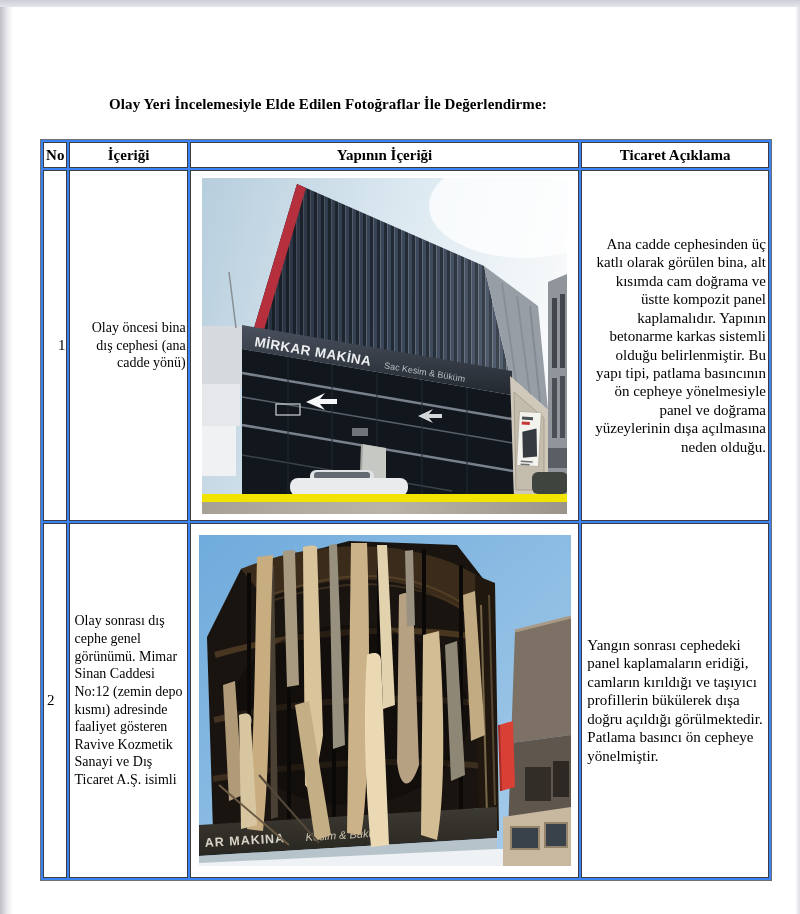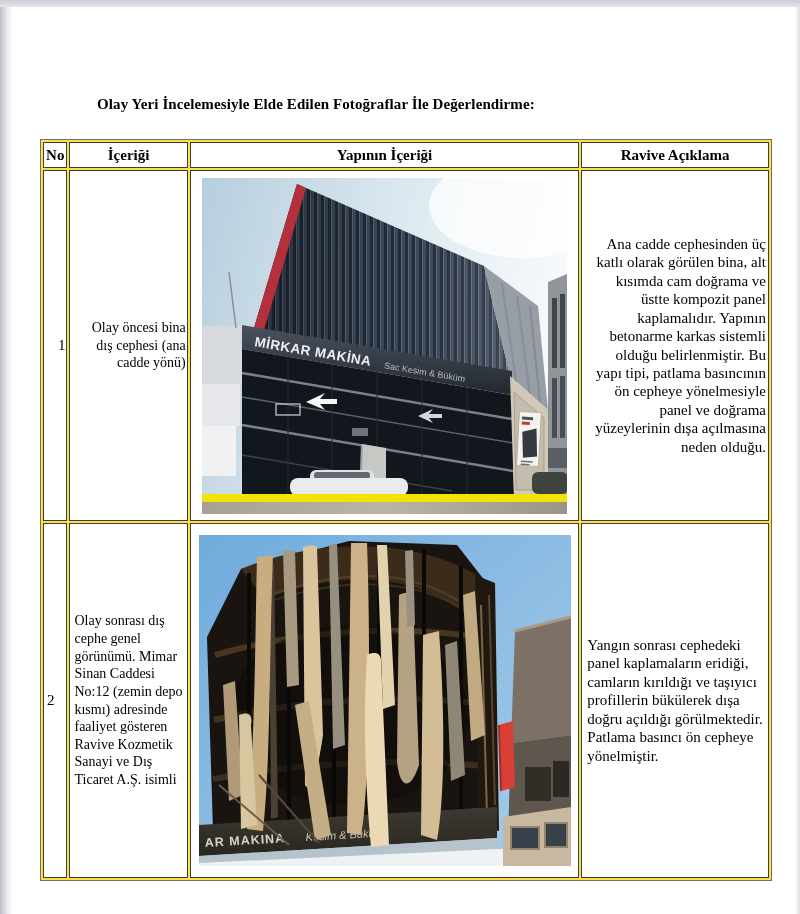--- a/index.html
+++ b/index.html
@@ -9,27 +9,27 @@
     font-family:"Liberation Serif", serif;
   }
   
   .scan-top{position:absolute;top:0;left:0;right:0;height:7px;
     background:linear-gradient(#cdcdd7,#e4e4eb);}
   .scan-left{position:absolute;top:7px;left:0;bottom:0;width:13px;
     background:linear-gradient(to right,#bdbdc5,#e9e9ee 55%,#ffffff);}
   .scan-right{position:absolute;top:7px;right:0;bottom:0;width:5px;
     background:linear-gradient(to left,#dddde5,#ffffff);}
 
-  .doc-title{position:absolute;left:97px;top:96px;margin:0;
+  .doc-title{position:absolute;left:109px;top:96px;margin:0;
     font-size:15px;font-weight:bold;letter-spacing:.1px;}
 
   table.report{
     position:absolute;left:40px;top:139px;width:732px;
     table-layout:fixed;border-collapse:separate;border-spacing:2px;
-    border:1px solid #707070;background:#fde047;
+    border:1px solid #707070;background:#3b82f6;
   }
   th,td{border:1px solid #3d3d3d;background:#fff;overflow:hidden;}
   th{font-size:15px;font-weight:bold;text-align:center;padding:2px 1px;height:20px;}
   td{vertical-align:middle;}
   td.no-cell{font-size:15px;text-align:left;padding:0 1px 0 3px;}
   td.caption-cell{font-size:14px;line-height:1.26;padding:2px 1px 2px 4px;}
   td.photo-cell{text-align:center;padding:1px;}
   td.tech-cell{font-size:15px;line-height:1.23;padding:2px 2px 2px 5px;}
   tr.row-1 td{height:345px;text-align:right;}
   tr.row-2 td{height:349px;}
@@ -49,21 +49,21 @@
     <col style="width:24px">
       <col style="width:116px">
       <col style="width:382px">
       <col style="width:184px">
   </colgroup>
   <thead>
     <tr>
       <th>No</th>
       <th>İçeriği</th>
       <th>Yapının İçeriği</th>
-      <th>Ravive Açıklama</th>
+      <th>Ticaret Açıklama</th>
     </tr>
   </thead>
   <tbody>
     <tr class="row-1">
       <td class="no-cell">1</td>
       <td class="caption-cell">Olay öncesi bina dış cephesi (ana cadde yönü)</td>
       <td class="photo-cell">
 
         <svg class="photo" width="365" height="336" viewBox="0 0 365 336">
           <defs>

